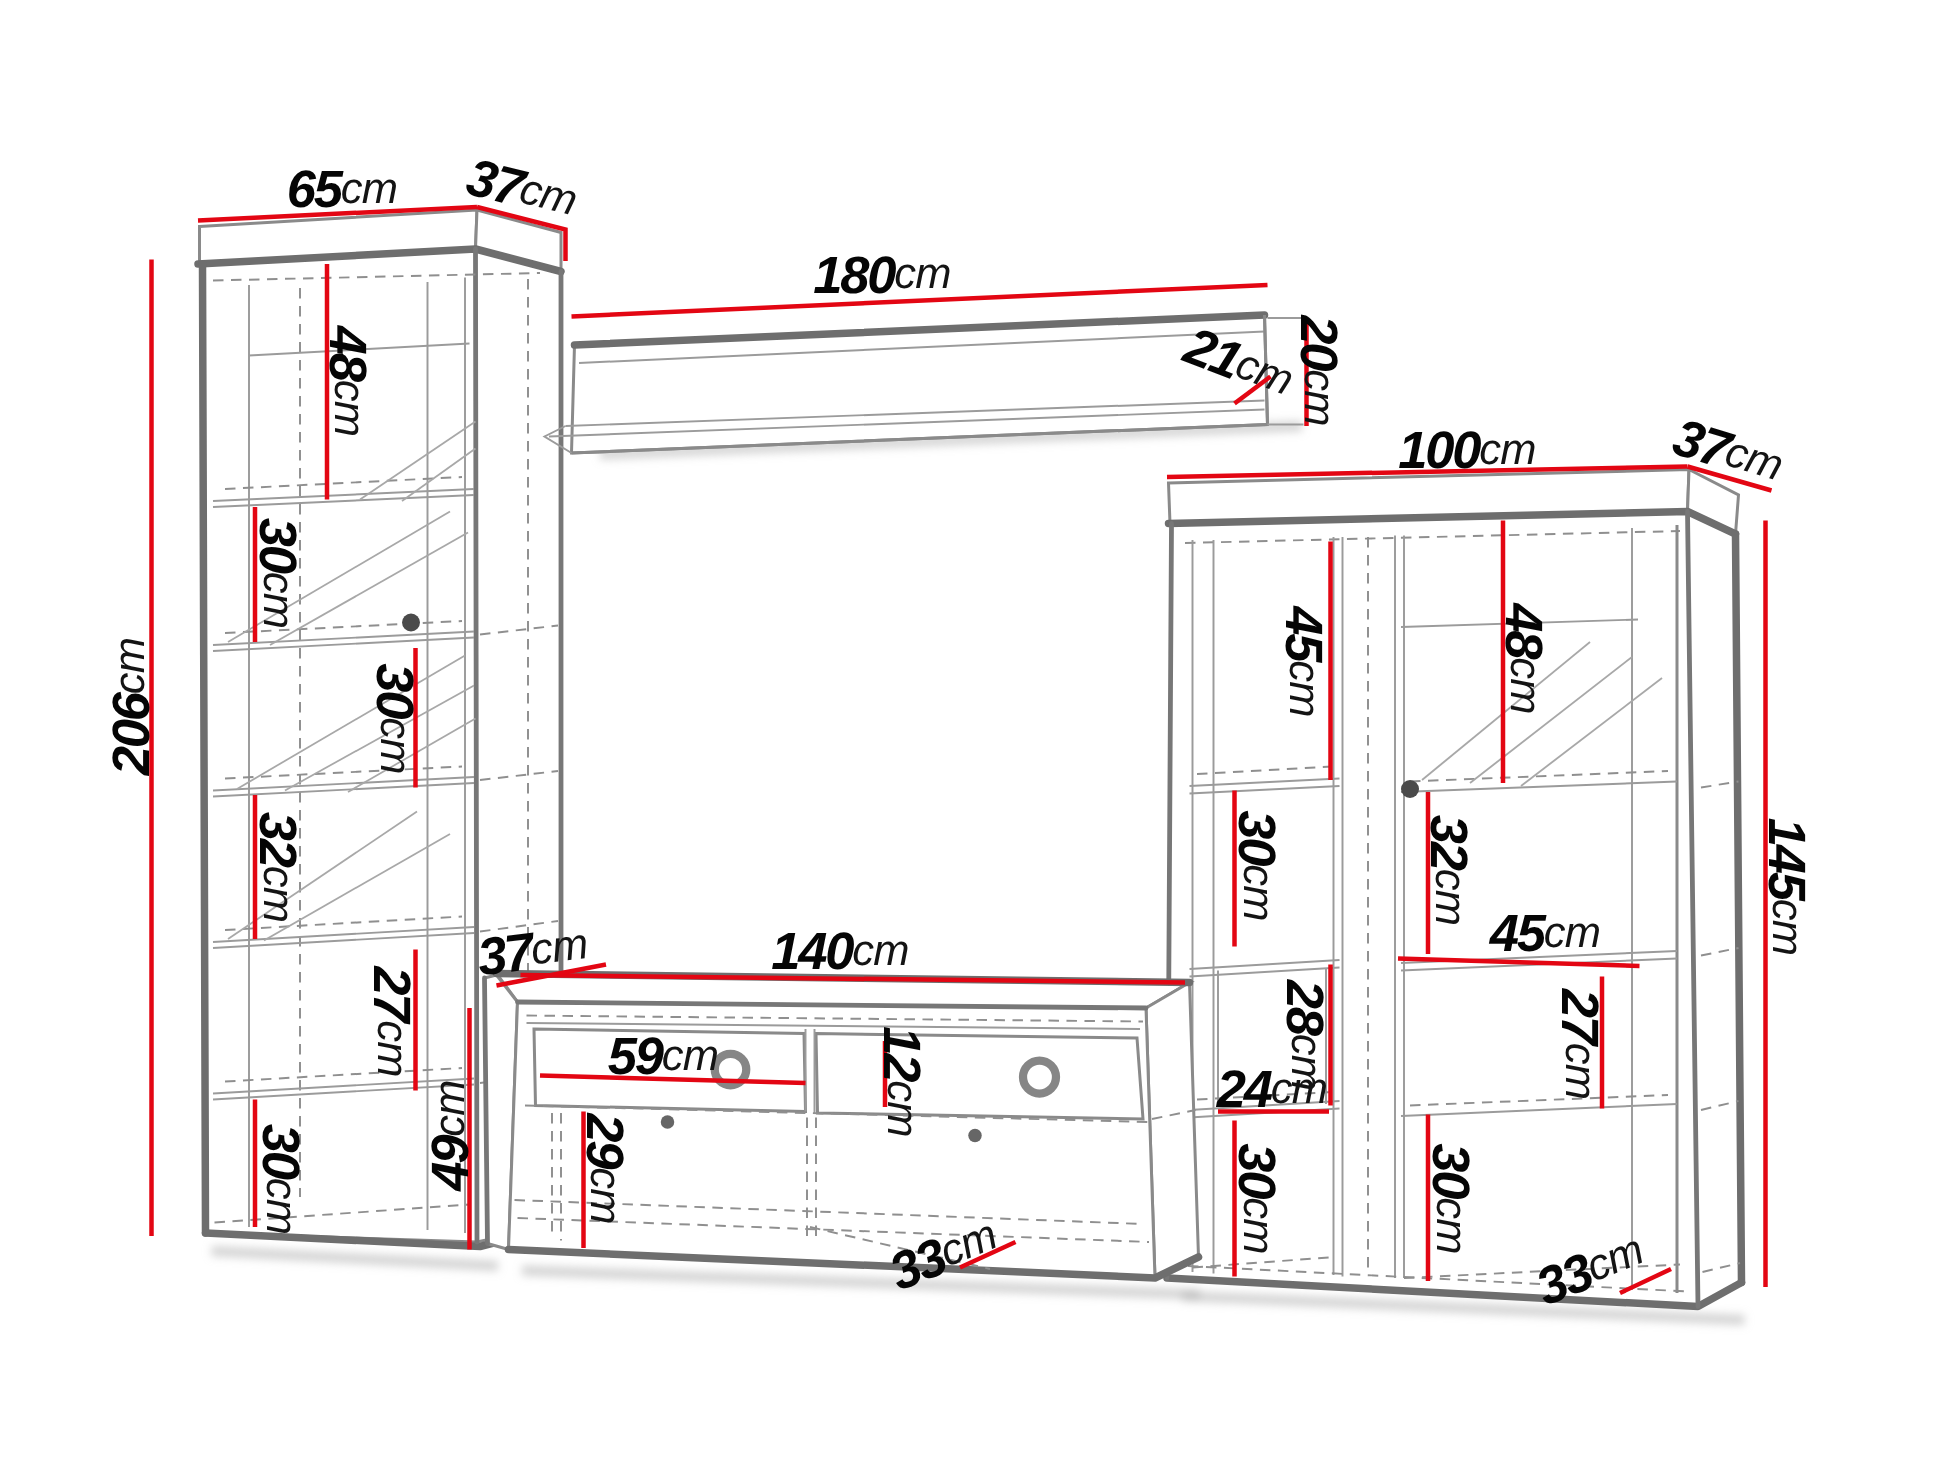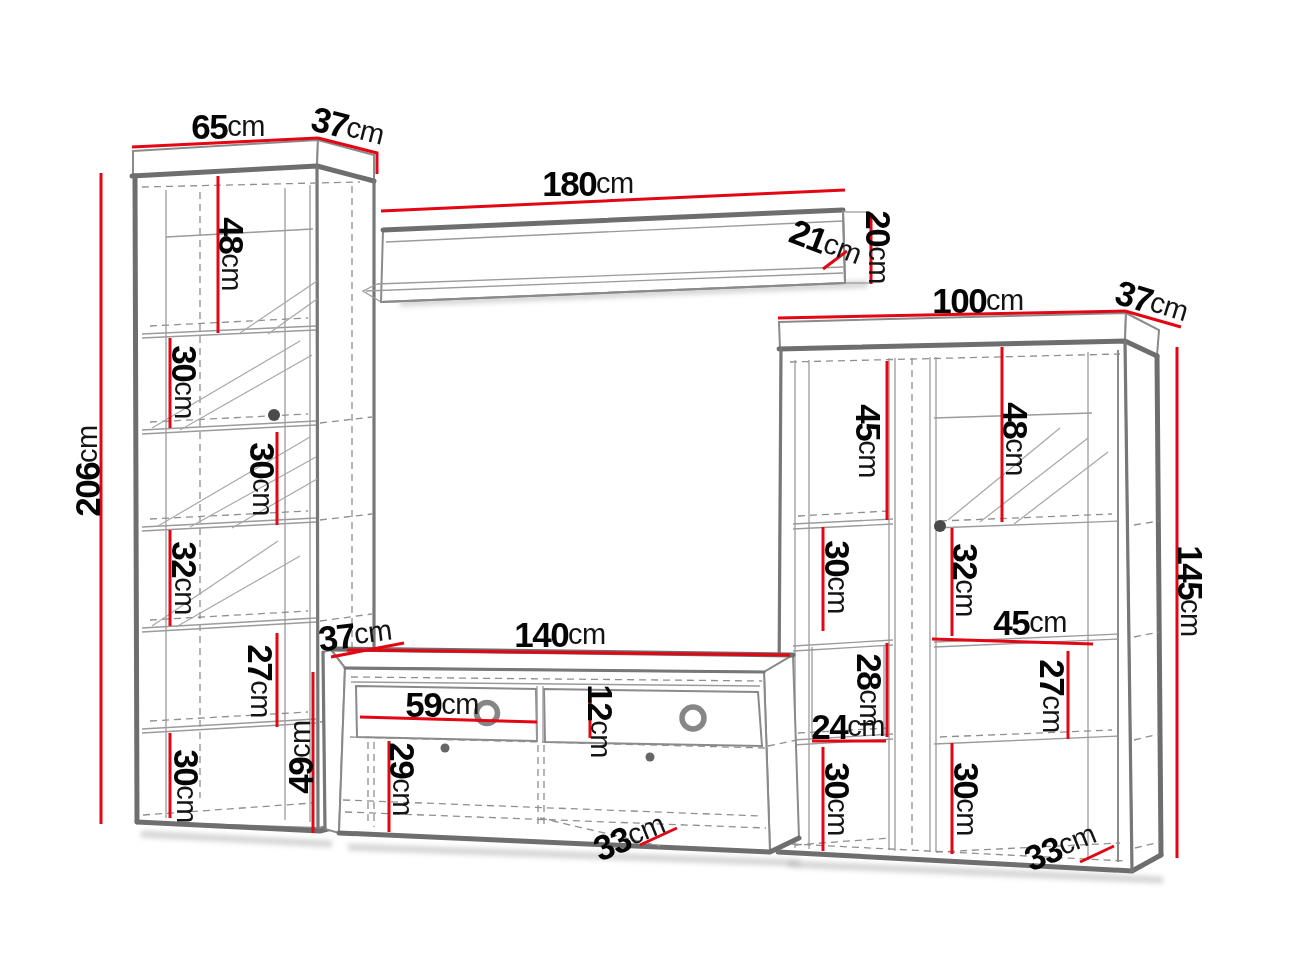--- a/index.html
+++ b/index.html
@@ -1,16 +1,16 @@
 <!DOCTYPE html>
 <html><head>
 <meta charset="utf-8">
 <style>
   html,body{margin:0;padding:0;background:#fff;}
-  .stage{width:1295px;height:971px;background:#c4b5fd;position:relative;overflow:hidden;}
+  .stage{width:1295px;height:971px;background:#c4b5fd;position:relative;overflow:hidden;font-style:italic;}
   svg{display:block;}
   
   .face{fill:#ffffff;stroke:#8a8a8a;stroke-width:2;}
   .t{fill:none;stroke:#6e6e6e;stroke-width:5;stroke-linecap:round;stroke-linejoin:round;}
   .t3{fill:none;stroke:#777777;stroke-width:3.2;stroke-linecap:round;}
   .m{fill:none;stroke:#8a8a8a;stroke-width:2;}
   .n{fill:none;stroke:#9b9b9b;stroke-width:1.3;}
   .d{fill:none;stroke:#8f8f8f;stroke-width:1.3;stroke-dasharray:7 5;}
   .g{fill:none;stroke:#a8a8a8;stroke-width:1.2;}
   .r{fill:none;stroke:#e30613;stroke-width:3;}

